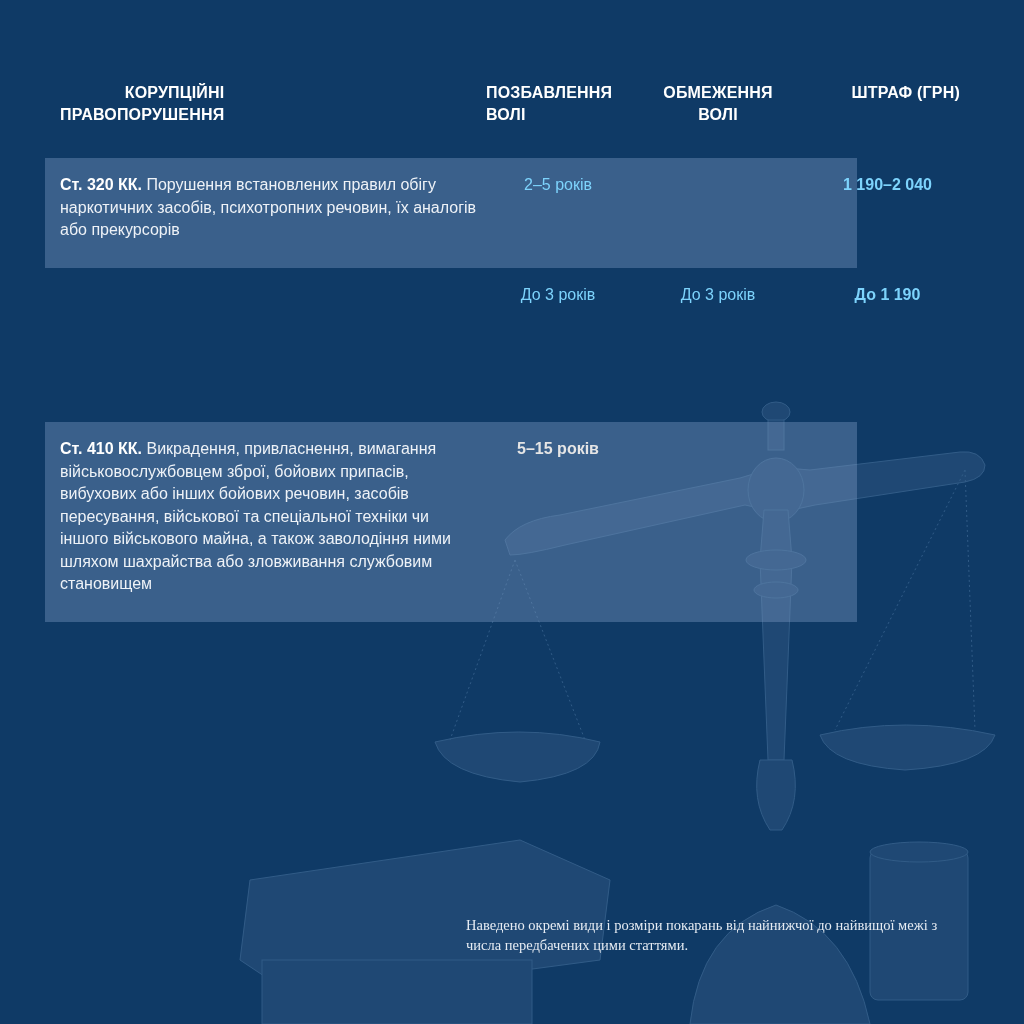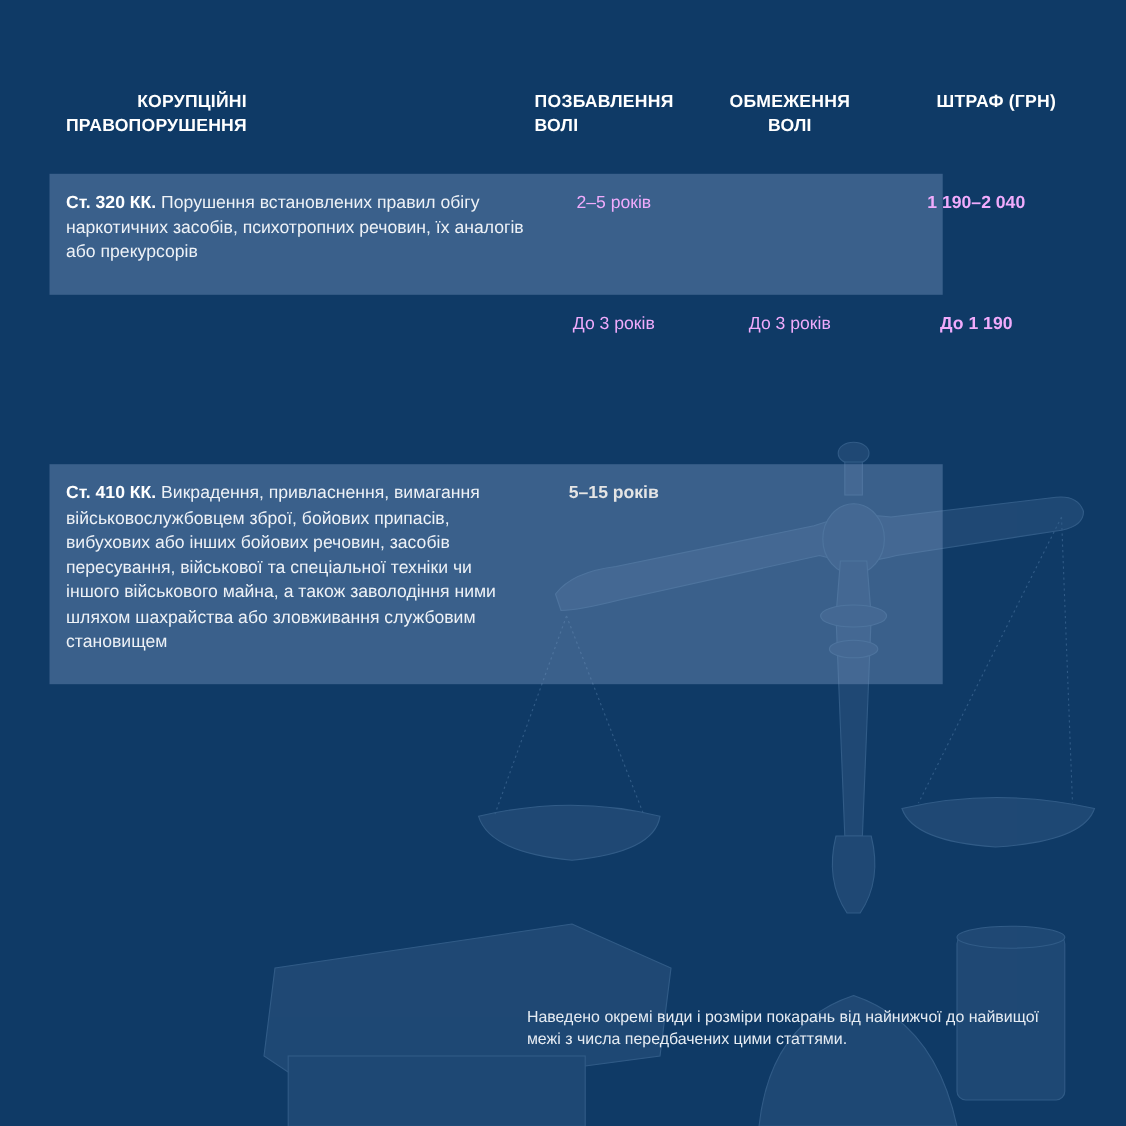--- a/index.html
+++ b/index.html
@@ -27,31 +27,31 @@
   .r1 { top: 158px; height: 110px; }
   .r2 { top: 268px; height: 154px; }
   .r3 { top: 422px; height: 200px; }
 
   .desc {
     position: absolute; left: 15px; top: 16px; width: 420px;
     font-size: 16px; line-height: 22.5px; color: #eef2f7;
   }
   .desc b { font-weight: bold; color: #ffffff; }
   .val {
-    position: absolute; top: 16px; font-size: 16px; line-height: 22.5px; color: #f0abfc;
+    position: absolute; top: 16px; font-size: 16px; line-height: 22.5px; color: #7dd3fc;
     text-align: center;
   }
   .c2 { left: 441px; width: 144px; }
   .c3 { left: 603px; width: 140px; }
   .c4 { left: 770px; width: 145px; font-weight: bold; }
   .bold { font-weight: bold; color: #e5e5e5; }
 
   .note {
-    position: absolute; left: 479px; top: 915px; width: 500px;
-    font-size: 14.5px; line-height: 20px; color: #e6ecf3;
+    position: absolute; left: 466px; top: 915px; width: 500px;
+    font-size: 14.5px; line-height: 20px; color: #e6ecf3; font-family: Liberation Serif, serif;
   }
 </style>
 </head>
 <body>
 
 <svg class="bg-art" width="1024" height="1024" viewBox="0 0 1024 1024">
   <g opacity="0.55" fill="#2d5580" stroke="#4d77a2" stroke-width="1">
 
     <ellipse cx="776" cy="412" rx="14" ry="10"></ellipse>
     <rect x="768" y="420" width="16" height="30"></rect>

